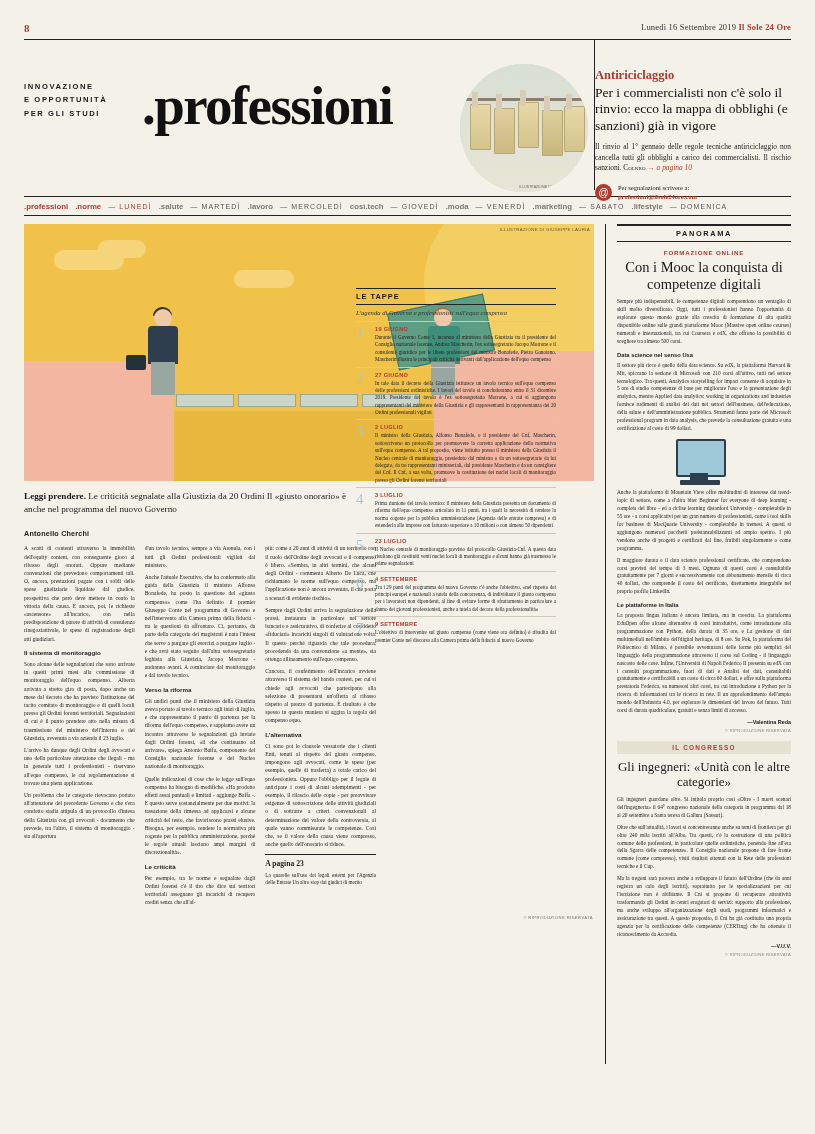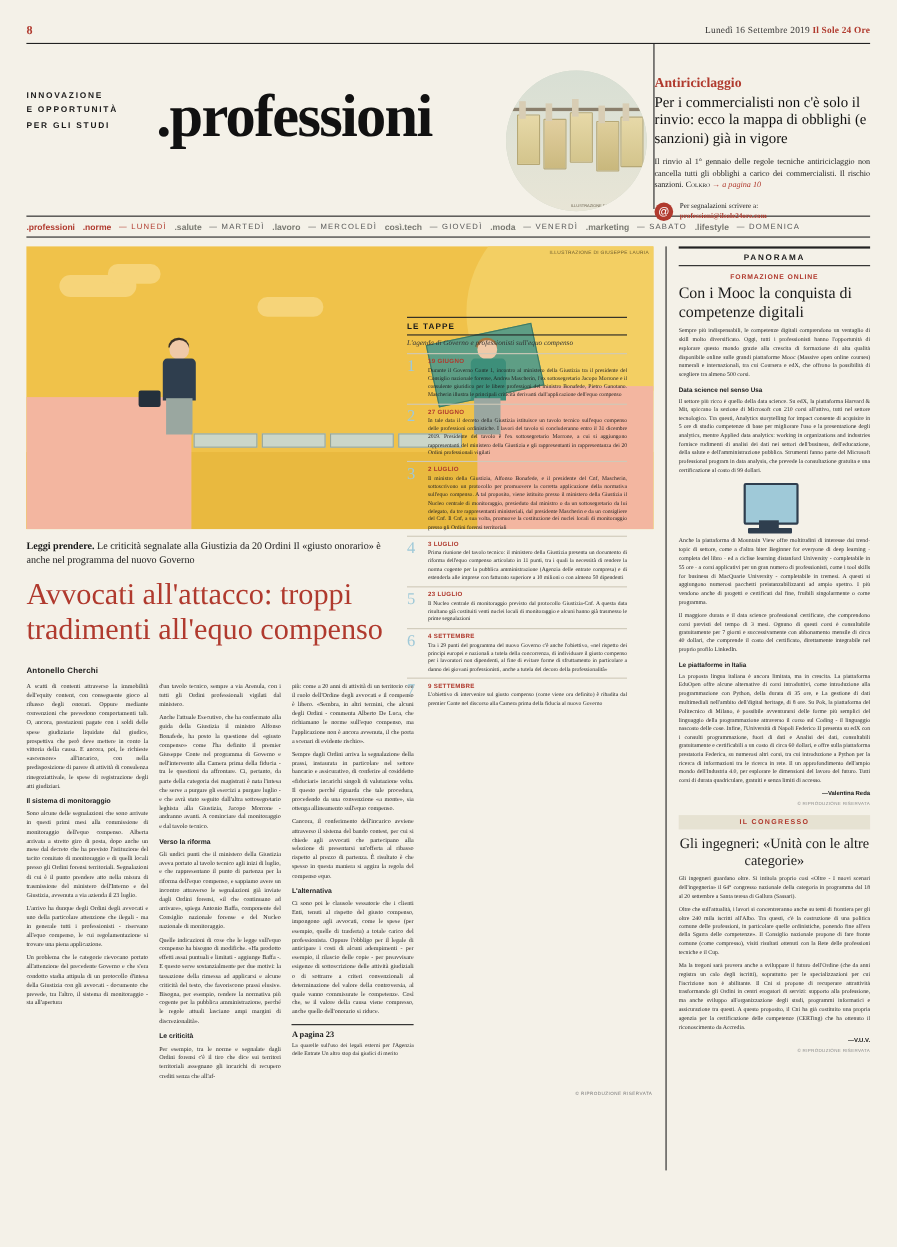--- a/index.html
+++ b/index.html
@@ -84,33 +84,33 @@
 
   .art-cols{display:flex;gap:10px;margin-top:6px;width:352px;}
   .art-col{width:111px;font-size:5.55px;line-height:1.48;text-align:justify;color:#222;hyphens:auto;}
   .art-col p{margin:0 0 4px 0;}
   .sub-h{font-family:"Liberation Sans",sans-serif;font-size:6.2px;font-weight:bold;margin:5px 0 3px 0;}
   .note-box{margin-top:6px;border-top:1px solid #222;padding-top:3px;}
   .note-box .nh{font-family:"Liberation Serif",serif;font-size:7.6px;font-weight:bold;margin-bottom:2px;}
   .signoff{font-family:"Liberation Sans",sans-serif;font-size:4.2px;text-align:right;color:#777;letter-spacing:.4px;margin-top:4px;}
 
   
-  .tl{position:absolute;left:370px;top:288px;width:200px;}
+  .tl{position:absolute;left:356px;top:288px;width:200px;}
   .tl-head{border-top:1px solid #222;border-bottom:1px solid #222;font-family:"Liberation Sans",sans-serif;font-size:7.4px;font-weight:bold;letter-spacing:1px;padding:3px 0;}
   .tl-sub{font-size:6.6px;font-style:italic;margin:4px 0 5px 0;color:#333;}
   .tl-item{display:flex;gap:6px;border-top:1px solid #cfc9b8;padding:4px 0 3px 0;}
   .tl-num{font-family:"Liberation Serif",serif;font-size:15px;color:#9fc9d8;width:13px;flex:0 0 13px;line-height:1;}
   .tl-body{flex:1;}
   .tl-date{font-family:"Liberation Sans",sans-serif;font-size:5.6px;font-weight:bold;color:#b03a2e;letter-spacing:.3px;margin-bottom:2px;}
   .tl-txt{font-size:5.1px;line-height:1.45;text-align:justify;color:#222;}
 
   
   .panorama{border-top:2px solid #222;border-bottom:1px solid #222;text-align:center;font-family:"Liberation Sans",sans-serif;font-size:7.4px;font-weight:bold;letter-spacing:1.6px;padding:3px 0;}
   .r-kick{text-align:center;font-family:"Liberation Sans",sans-serif;font-size:6.2px;font-weight:bold;color:#b03a2e;letter-spacing:.8px;margin-top:7px;}
-  .r-head{font-family:"Liberation Serif",serif;font-size:14.5px;line-height:1.15;margin-top:3px;}
+  .r-head{text-align:center;font-family:"Liberation Serif",serif;font-size:14.5px;line-height:1.15;margin-top:3px;}
   .r-body{font-size:5.3px;line-height:1.5;text-align:justify;margin-top:6px;color:#222;}
   .r-body p{margin:0 0 4px 0;}
   .r-sub{font-family:"Liberation Sans",sans-serif;font-size:5.8px;font-weight:bold;margin:5px 0 2px 0;}
   .r-mon{width:56px;height:46px;margin:6px auto 4px auto;position:relative;}
   .r-mon .scr{position:absolute;left:0;top:0;width:46px;height:34px;background:#9fc9d8;border:2px solid #2f3e4e;border-radius:2px;}
   .r-mon .base{position:absolute;left:14px;top:34px;width:18px;height:7px;background:#2f3e4e;}
   .r-mon .kb{position:absolute;left:4px;top:41px;width:40px;height:5px;background:#2f3e4e;border-radius:1px;}
   .congresso{margin-top:8px;background:#e6e2d2;text-align:center;font-family:"Liberation Sans",sans-serif;font-size:6.4px;font-weight:bold;color:#b03a2e;letter-spacing:1.2px;padding:3px 0;}
   .c-head{text-align:center;font-family:"Liberation Serif",serif;font-size:13px;line-height:1.18;margin-top:5px;}
   .r-sign{text-align:right;font-family:"Liberation Sans",sans-serif;font-size:5.4px;font-weight:bold;margin-top:4px;}
@@ -219,21 +219,20 @@
             <div class="torso2"></div>
             <div class="legs"></div>
         </div>
         <div class="credit">ILLUSTRAZIONE DI GIUSEPPE LAURIA</div>
       </div>
 
       <div class="deck">
         <b>Leggi prendere.</b><span> Le criticità segnalate alla Giustizia da 20 Ordini Il «giusto onorario» è anche nel programma del nuovo Governo</span>
       </div>
 
-      <h1 class="headline">Avvocati all'attacco: troppi tradimenti all'equo compenso</h1>
 
       <div class="byline">Antonello Cherchi</div>
 
       <div class="art-cols">
         <div class="art-col">
           <p>A scatti di contenti attraverso la immobilità dell'equity content, con conseguente gioco al ribasso degli onorari. Oppure mediante convenzioni che prevedono comportamenti tali. O, ancora, prestazioni pagate con i soldi delle spese giudiziarie liquidate dal giudice, prospettiva che però deve mettere in conto la vittoria della causa. E ancora, poi, le richieste «ascensore» all'incarico, con nella predisposizione di parere di attività di consulenza rinegoziattivale, le spese di registrazione degli atti giudiziari.</p>
           <div class="sub-h">Il sistema di monitoraggio</div>
           <p>Sono alcune delle segnalazioni che sono arrivate in questi primi mesi alla commissione di monitoraggio dell'equo compenso. Alberta arrivata a stretto giro di posta, dopo anche un mese dal decreto che ha previsto l'istituzione del tacito comitato di monitoraggio e di quelli locali presso gli Ordini forensi territoriali. Segnalazioni di cui è il punto prendere atto nella misura di trasmissione del ministero dell'Interno e del Giustizia, avvenuta a via azienda il 23 luglio.</p>
           <p>L'arrivo ha dunque degli Ordini degli avvocati e uno della particolare attenzione che ilegali - ma in generale tutti i professionisti - riservano all'equo compenso, le cui regolamentazione si trovare una piena applicazione.</p>
           <p>Un problema che le categorie rievocano portato all'attenzione del precedente Governo e che s'era condotto stadia attipula di un protocollo d'intesa della Giustizia con gli avvocati - documento che prevede, tra l'altro, il sistema di monitoraggio - sta all'apertura</p>

